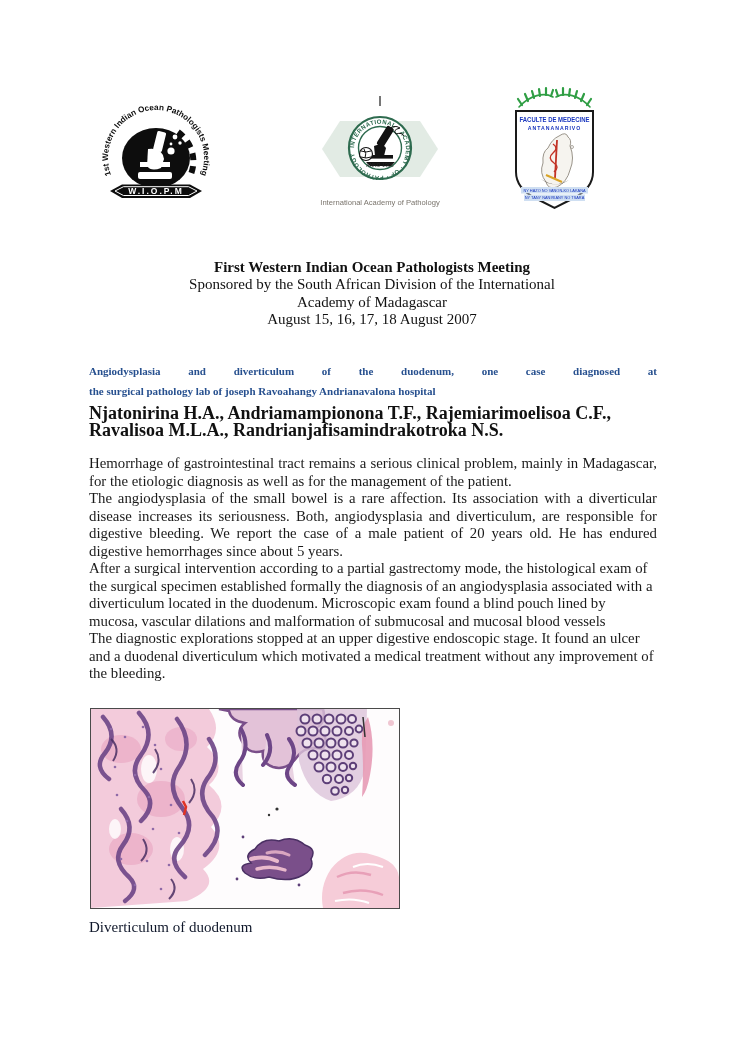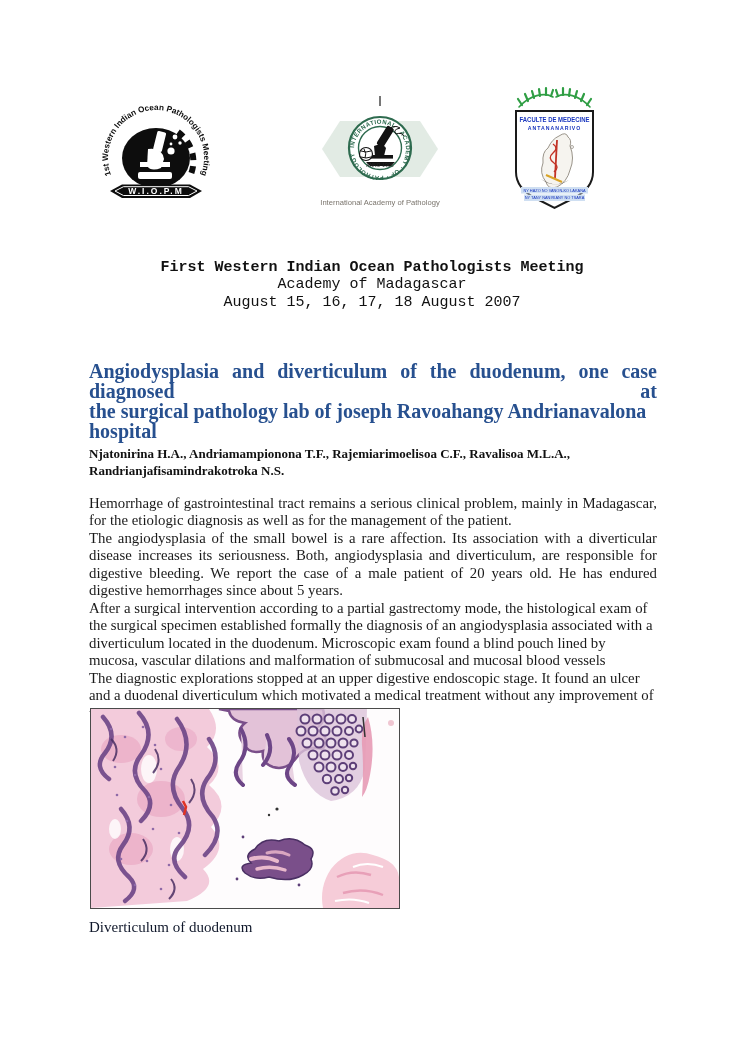--- a/index.html
+++ b/index.html
@@ -15,27 +15,27 @@
 
   .arc-w   { font-family:"Liberation Sans", sans-serif; font-weight:bold; font-size:8.2px; fill:#0d0d0d; }
   .banner-t{ font-family:"Liberation Sans", sans-serif; font-weight:bold; font-size:8.5px; fill:#ffffff; letter-spacing:2px; }
   .arc-i   { font-family:"Liberation Sans", sans-serif; font-weight:bold; font-size:6.1px; fill:var(--iap-green); letter-spacing:.4px; }
   .anno-t  { font-family:"Liberation Sans", sans-serif; font-size:4.6px; fill:#2a2a2a; letter-spacing:.3px; }
   .iap-cap { font-family:"Liberation Sans", sans-serif; font-size:7.6px; fill:#7a746c; }
   .fac-t1  { font-family:"Liberation Sans", sans-serif; font-weight:bold; font-size:6.6px; fill:var(--faculte-blue); }
   .fac-t2  { font-family:"Liberation Sans", sans-serif; font-weight:bold; font-size:5.2px; fill:var(--faculte-blue); letter-spacing:1px; }
   .fac-motto{ font-family:"Liberation Sans", sans-serif; font-size:3.9px; fill:var(--faculte-blue); }
 
-  .title-block { position:absolute; top:259px; left:0; width:744px; text-align:center; font-size:15px; line-height:17.4px; color:#111;font-family:Liberation Mono, monospace; }
+  .title-block { position:absolute; top:259px; left:0; width:744px; text-align:center; font-size:15px; line-height:17.4px; color:#111; }
   .title-block .t1 { font-weight:bold; }
 
   .content { position:absolute; left:89px; top:362px; width:568px; }
-  .heading { color:var(--heading-blue); font-weight:bold; font-size:20px; line-height:19.9px; }
+  .heading { color:var(--heading-blue); font-weight:bold; font-size:11px; line-height:19.9px; }
   .heading .hl1 { text-align:justify; text-align-last:justify; }
-  .authors { font-weight:bold; font-size:13px; line-height:17.6px; margin-top:3px; color:#111; }
+  .authors { font-weight:bold; font-size:18px; line-height:17.6px; margin-top:3px; color:#111; }
   .paras { margin-top:15px; font-size:14.8px; line-height:17.5px; }
   .paras p { margin:0; }
   .paras p.just { text-align:justify; }
 
   .figure { position:absolute; left:90px; top:708px; width:308px; height:199px; border:1px solid #4a4a4a; background:#fefcfd; }
   .figure svg { display:block; width:308px; height:199px; }
 
   .caption { position:absolute; left:89px; top:919px; font-size:15px; color:#0f172a; }
 </style>
 </head>
@@ -127,20 +127,21 @@
       </g>
       <rect x="15" y="103" width="67" height="6.5" fill="#cfdff2"></rect>
       <rect x="18" y="110.5" width="61" height="6.5" fill="#cfdff2"></rect>
       <text class="fac-motto" x="48.5" y="107.8" text-anchor="middle">NY HAZO NO VANON-KO LAKANA</text>
       <text class="fac-motto" x="48.5" y="115.3" text-anchor="middle">NY TANY NANIRIANY NO TSARA</text>
     </svg>
   </div>
 
   <div class="title-block">
     <div class="t1">First Western Indian Ocean Pathologists Meeting</div>
+    <div>Sponsored by the South African Division of the International</div>
     <div>Academy of Madagascar</div>
     <div>August 15, 16, 17, 18 August 2007</div>
   </div>
 
   <div class="content">
     <div class="heading">
       <div class="hl1">Angiodysplasia and diverticulum of the duodenum, one case diagnosed at</div>
       <div>the surgical pathology lab of joseph Ravoahangy Andrianavalona hospital</div>
     </div>
     <div class="authors">Njatonirina H.A., Andriamampionona T.F., Rajemiarimoelisoa C.F., Ravalisoa M.L.A., Randrianjafisamindrakotroka N.S.</div>

